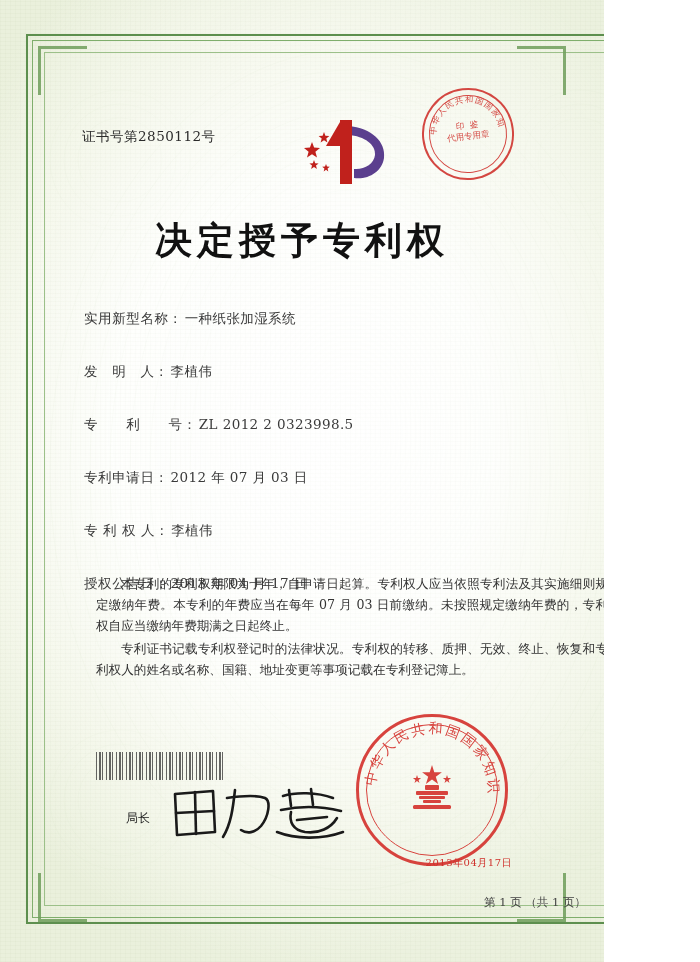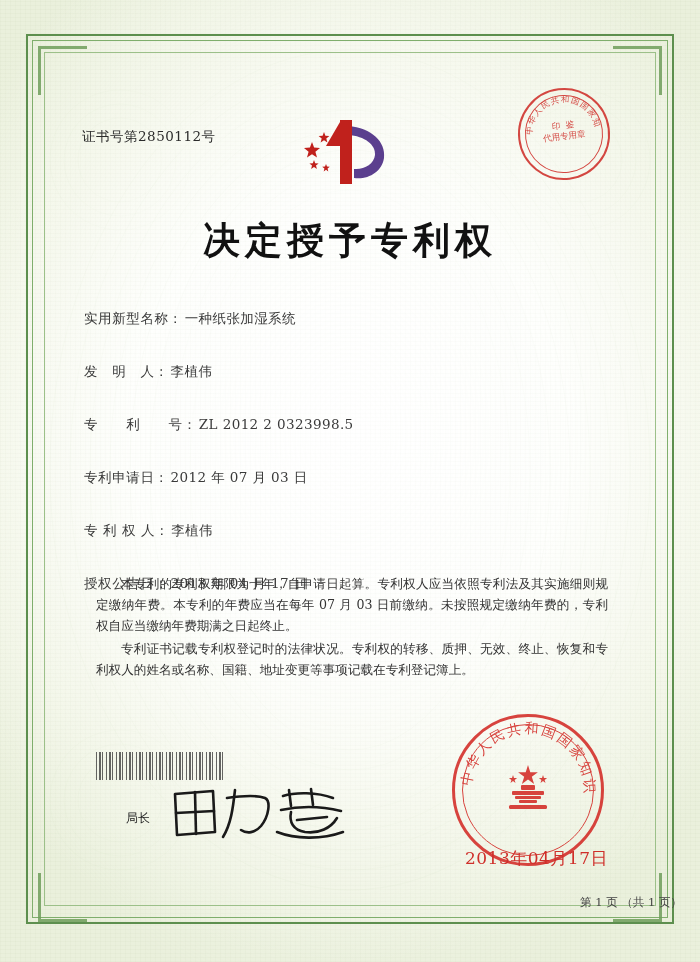--- a/index.html
+++ b/index.html
@@ -10,21 +10,21 @@
   body {
     width: 700px;
     height: 962px;
     font-family: "DejaVu Sans", "Liberation Sans", sans-serif;
     overflow: hidden;
   }
 
   
   #certificate {
     position: relative;
-    width: 700px;
+    width: 604px;
     height: 962px;
     background:
       radial-gradient(ellipse 70% 55% at 50% 45%, #ffffff 0%, #fdfefb 45%, #f4f7ea 72%, #eaf0dc 100%);
     overflow: hidden;
   }
   
   #paper-texture {
     position: absolute;
     inset: 0;
     background-image:
@@ -237,21 +237,21 @@
     left: 50%;
     top: 50%;
     transform: translate(-50%, -50%);
     width: 58px;
     height: 58px;
   }
   #seal-date {
     position: absolute;
     right: 92px;
     bottom: 92px;
-    font-size: 17px;
+    font-size: 10px;
     color: #cf2f2a;
     font-family: "DejaVu Serif", "Liberation Serif", serif;
     letter-spacing: 0.5px;
   }
 
   
   #page-footer {
     position: absolute;
     left: 0; right: 18px;
     bottom: 52px;

